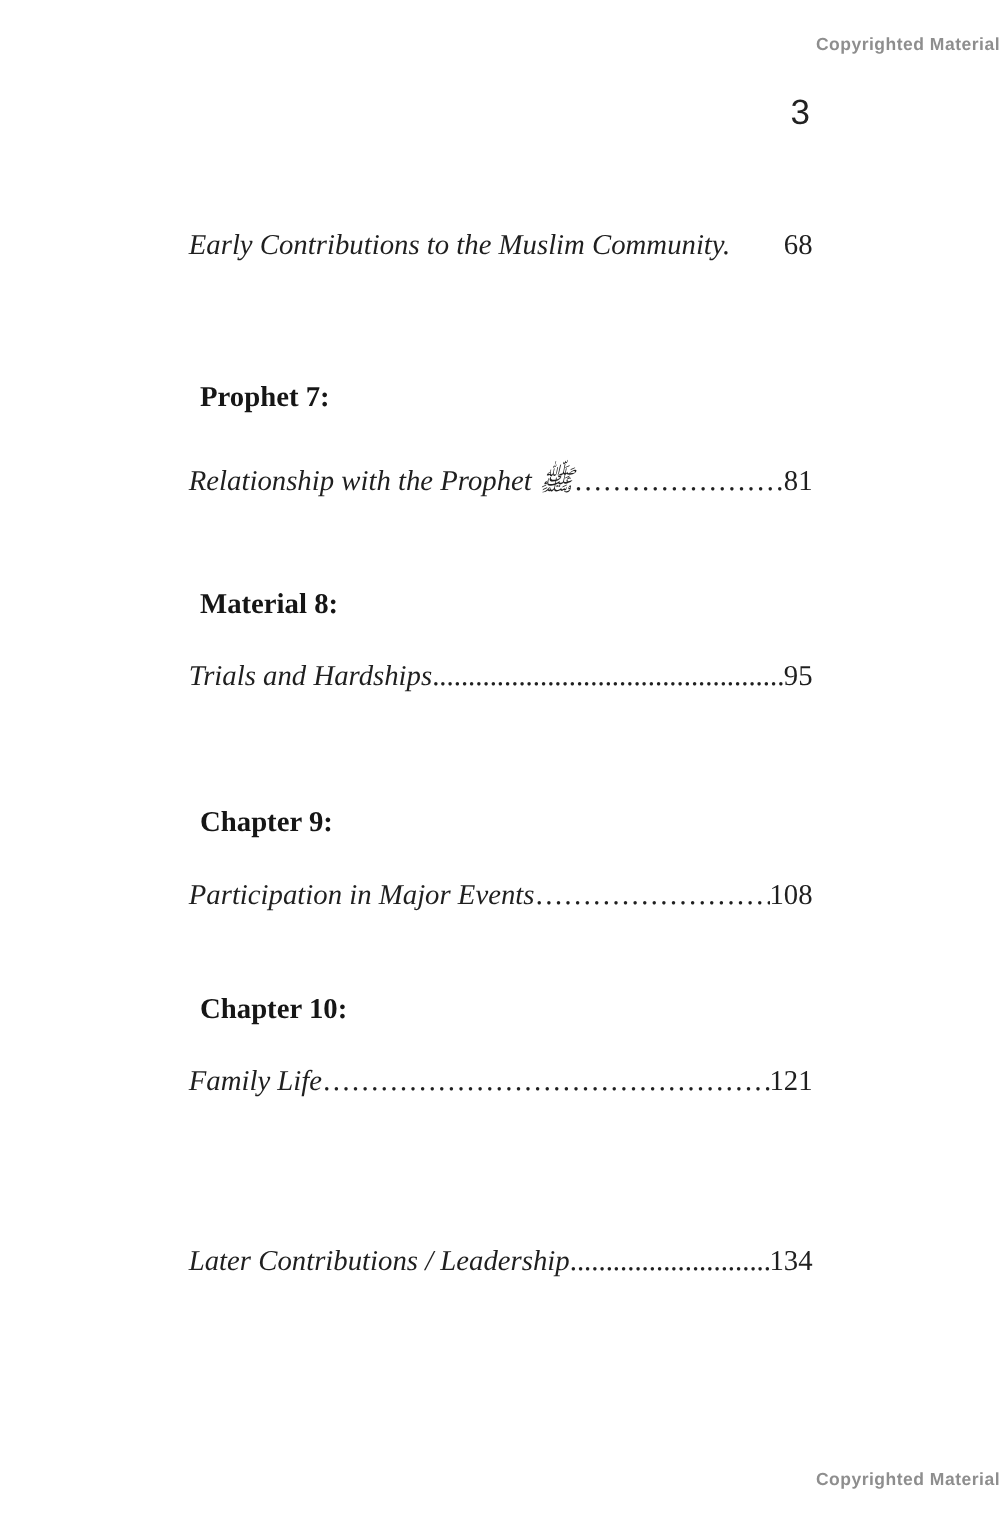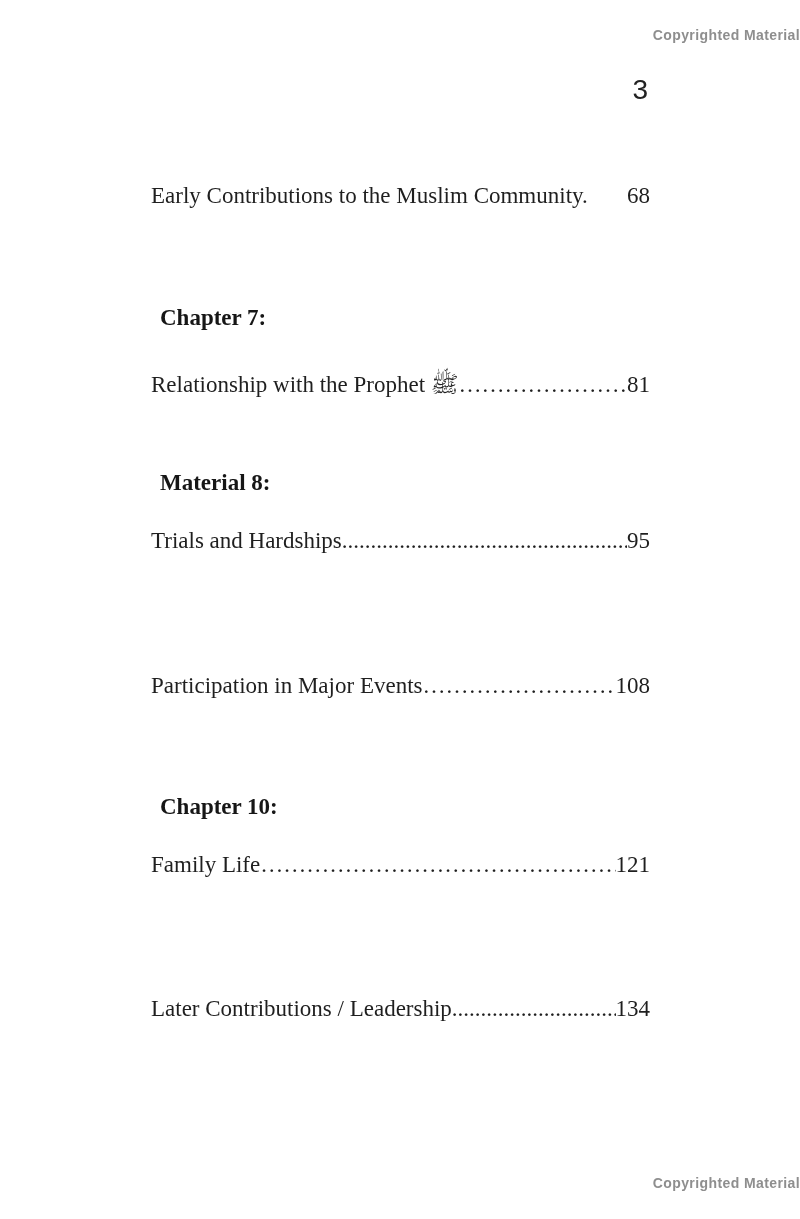--- a/index.html
+++ b/index.html
@@ -61,20 +61,21 @@
     align-items: baseline;
     font-size: 23px;
     line-height: 30px;
     margin-top: 28px;
   }
   .entry:nth-of-type(1) .row { margin-top: 30px; }
   .entry:nth-of-type(2) .row { margin-top: 37px; }
   .title {
     white-space: pre;
     font-family: "Liberation Serif", "DejaVu Sans", serif;
+    font-style: italic;
   }
   .leader {
     flex: 1;
     overflow: hidden;
     white-space: nowrap;
   }
   .pagenum { white-space: nowrap; }
 </style>
 </head>
 <body>
@@ -87,38 +88,39 @@
 
   <section class="entry">
     <div class="row">
       <span class="title">Early Contributions to the Muslim Community.</span>
       <span class="leader"></span>
       <span class="pagenum">68</span>
     </div>
   </section>
 
   <section class="entry">
-    <h2 class="heading indent">Chapter 7:</h2>
+    <h2 class="heading indent">Prophet 7:</h2>
     <div class="row">
       <span class="title">Relationship with the Prophet ﷺ</span>
       <span class="leader">………………………………………………………………………………………………………………………………………………………………………………………………………………………………………………</span>
       <span class="pagenum">81</span>
     </div>
   </section>
 
   <section class="entry">
     <h2 class="heading indent">Material 8:</h2>
     <div class="row">
       <span class="title">Trials and Hardships</span>
       <span class="leader">..........................................................................................</span>
       <span class="pagenum">95</span>
     </div>
   </section>
 
   <section class="entry">
+    <h2 class="heading indent">Chapter 9:</h2>
     <div class="row">
       <span class="title">Participation in Major Events</span>
       <span class="leader">………………………………………………………………………………………………………………………………………………………………………………………………………………………………………………</span>
       <span class="pagenum">108</span>
     </div>
   </section>
 
   <section class="entry">
     <h2 class="heading indent">Chapter 10:</h2>
     <div class="row">

